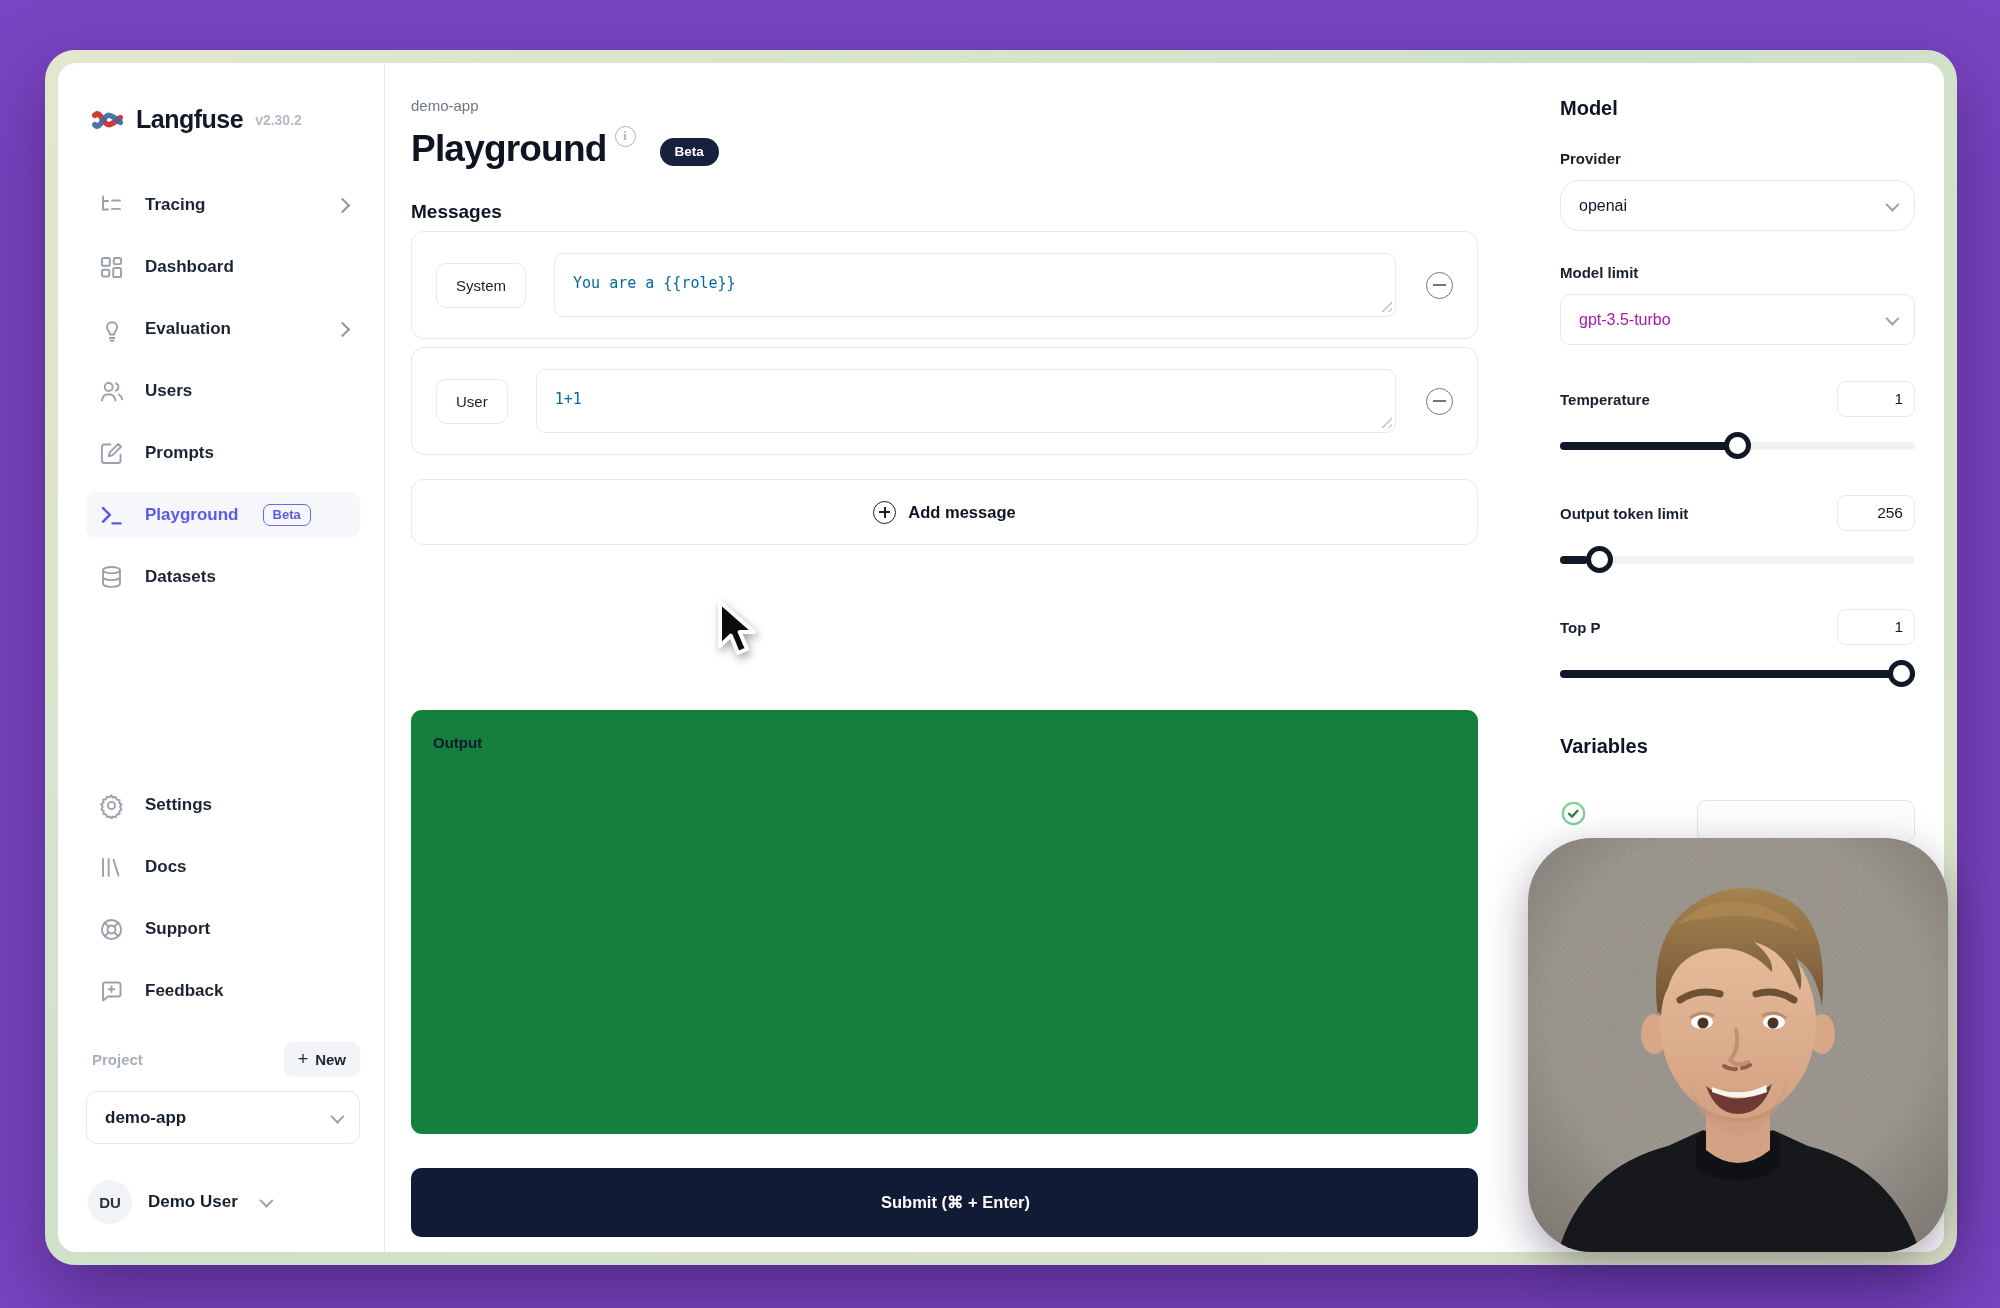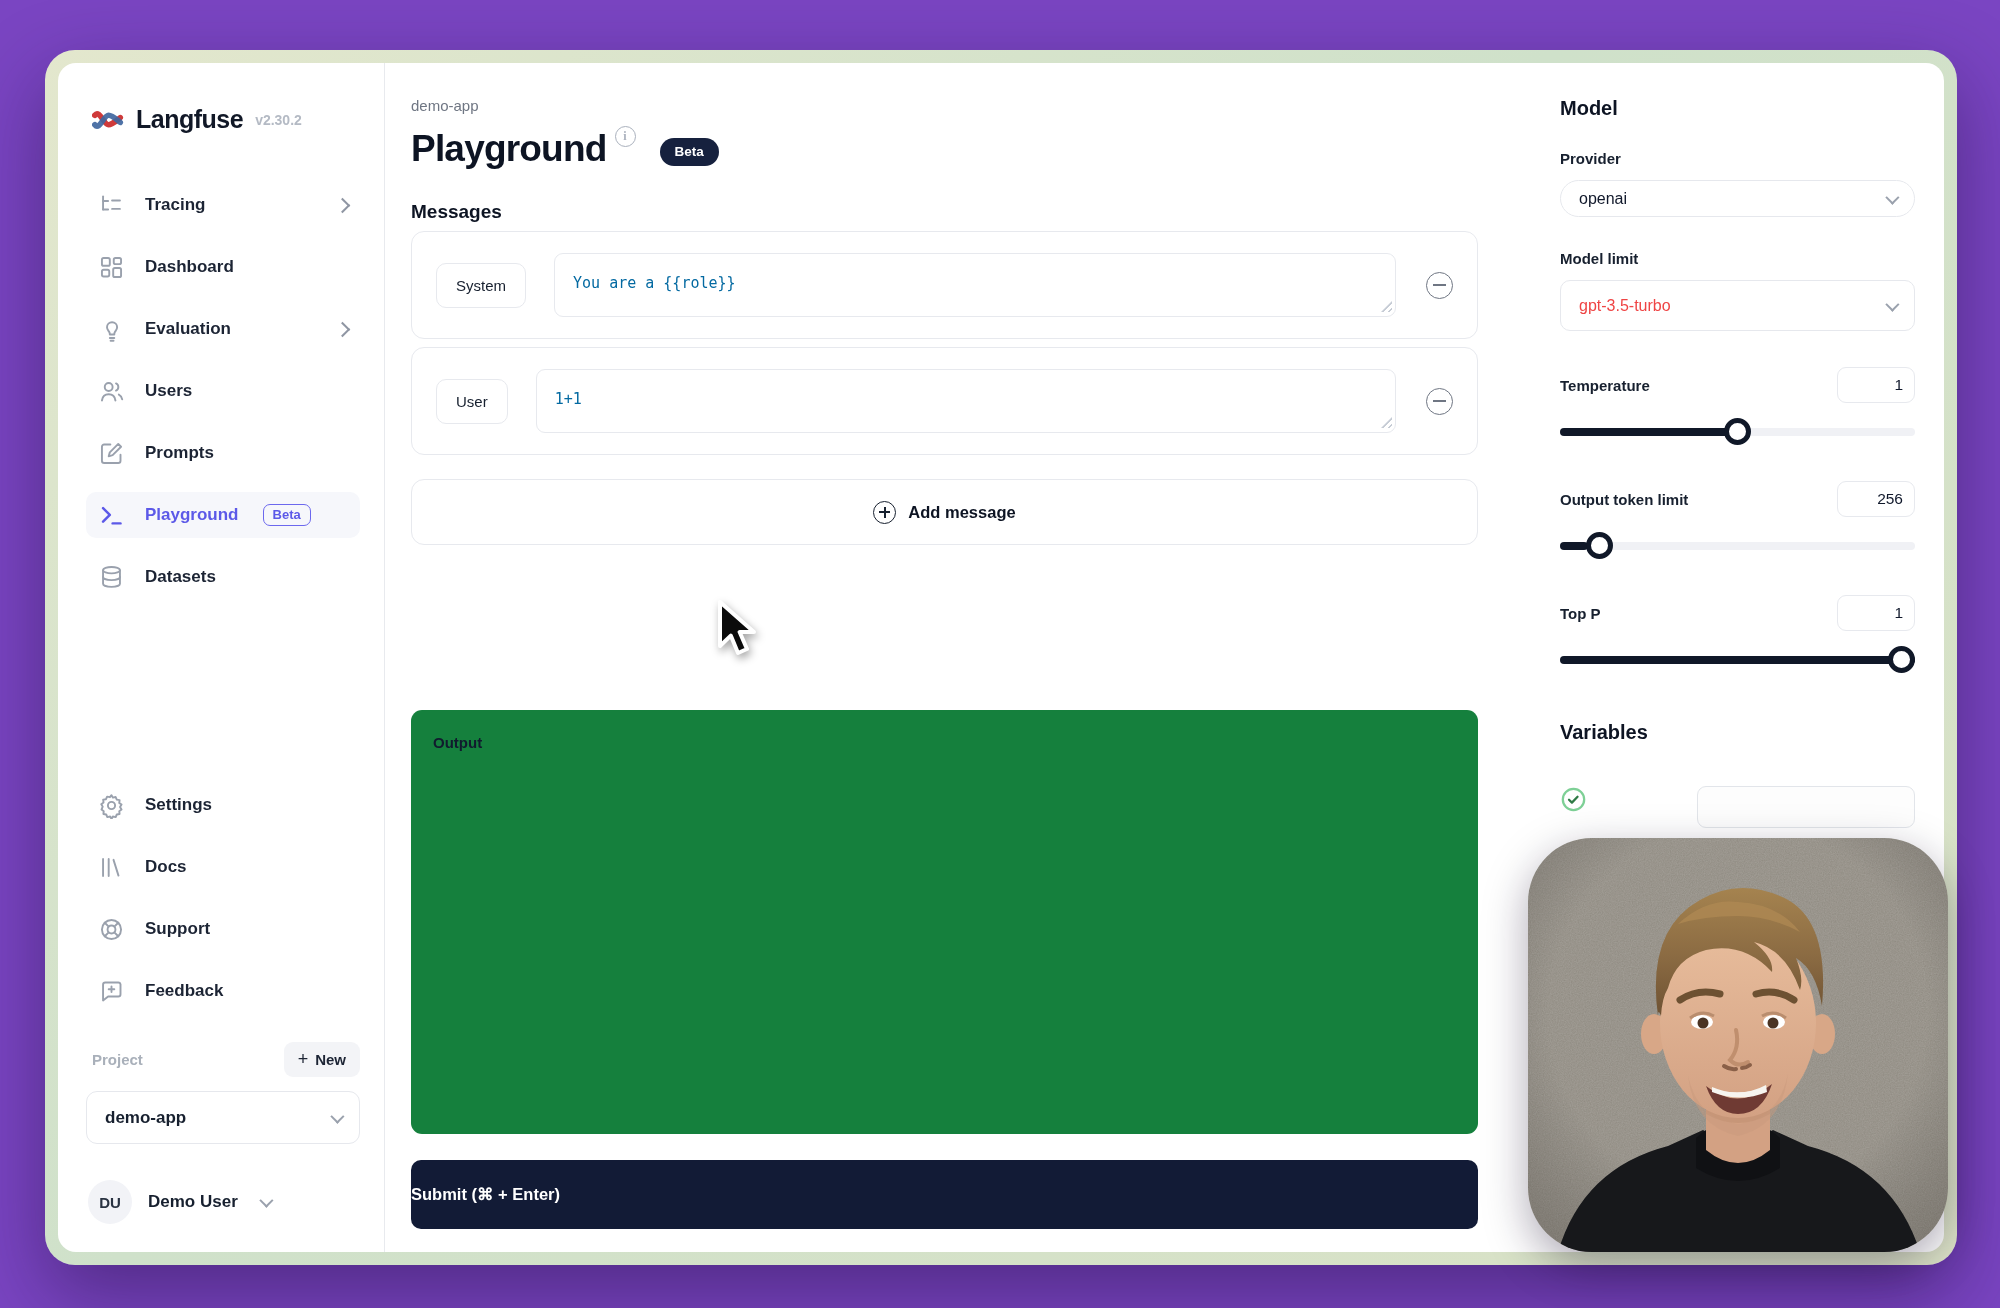--- a/index.html
+++ b/index.html
@@ -67,21 +67,21 @@
   .minus-btn { margin-left: 30px; width: 27px; height: 27px; border: 1.6px solid #6f7683; border-radius: 50%; position: relative; flex: 0 0 27px; cursor: pointer; background: #fff; }
   .minus-btn::after { content: ""; position: absolute; left: 6px; right: 6px; top: 50%; height: 1.7px; margin-top: -1px; background: #6f7683; }
   .add-card { margin-top: 24px; border: 1px solid #e7e9ee; border-radius: 13px; height: 66px; display: flex; align-items: center; justify-content: center; gap: 12px; cursor: pointer; }
   .plus-icon { width: 23px; height: 23px; border: 1.7px solid #17202f; border-radius: 50%; position: relative; }
   .plus-icon::before, .plus-icon::after { content: ""; position: absolute; background: #17202f; }
   .plus-icon::before { left: 5px; right: 5px; top: 50%; height: 1.8px; margin-top: -1px; }
   .plus-icon::after { top: 5px; bottom: 5px; left: 50%; width: 1.8px; margin-left: -1px; }
   .add-lbl { font-size: 16.5px; font-weight: 700; color: #0d1423; }
   .output-box { margin-top: 165px; background: #15803d; border-radius: 11px; height: 424px; padding: 24px 22px; }
   .output-lbl { font-size: 15px; font-weight: 700; color: #111a2e; }
-  .submit-btn { margin-top: 26px; height: 69px; background: #121b36; border-radius: 10px; display: flex; align-items: center; color: #fff; font-size: 16.5px; font-weight: 600; cursor: pointer; }
+  .submit-btn { margin-top: 34px; height: 69px; background: #121b36; border-radius: 10px; display: flex; align-items: center; justify-content: center; color: #fff; font-size: 16.5px; font-weight: 600; cursor: pointer; padding-left: 22px; }
 
   
   .model-panel { width: 400px; flex: 0 0 400px; padding: 34px 29px 0 16px; }
   .panel-heading { font-size: 20px; font-weight: 700; color: #0d1423; }
   .field-lbl { font-size: 15px; font-weight: 600; color: #17202f; }
   .mt28 { margin-top: 30px; } .mt12 { margin-top: 13px; } .mt30 { margin-top: 33px; }
   .param-row { display: flex; align-items: center; justify-content: space-between; margin-top: 36px; }
   .param-val { width: 78px; height: 36px; border: 1px solid #e7e9ee; border-radius: 9px; display: flex; align-items: center; justify-content: flex-end; padding-right: 11px; font-size: 15.5px; font-weight: 500; color: #10182b; background: #fff; }
   .slider { position: relative; height: 27px; margin-top: 15px; cursor: pointer; }
   .slider .track { position: absolute; left: 0; right: 0; top: 10px; height: 8px; border-radius: 4px; background: #f0f1f5; }
@@ -296,28 +296,28 @@
 
       <div class="submit-btn">
         <span>Submit (⌘ + Enter)</span>
       </div>
     </div>
 
     <div class="model-panel">
       <div class="panel-heading">Model</div>
 
       <div class="field-lbl mt28">Provider</div>
-      <div class="select mt12" style="height:37px;border-radius:19px">
+      <div class="select mt12" style="height:51px;border-radius:19px">
         <span style="font-size:16px;font-weight:500;color:#10182b">openai</span>
         <span class="chev-down"></span>
       </div>
 
       <div class="field-lbl mt30">Model limit</div>
       <div class="select mt12" style="height:51px;border-radius:10px">
-        <span style="font-size:16px;font-weight:500;color:#ef4444">gpt-3.5-turbo</span>
+        <span style="font-size:16px;font-weight:500;color:#a21caf">gpt-3.5-turbo</span>
         <span class="chev-down"></span>
       </div>
 
       <div class="param-row">
         <span class="field-lbl">Temperature</span>
         <span class="param-val">1</span>
       </div>
       <div class="slider" style="--p: 50%; --f: 0.5;">
         <span class="track"></span>
         <span class="fill"></span>

